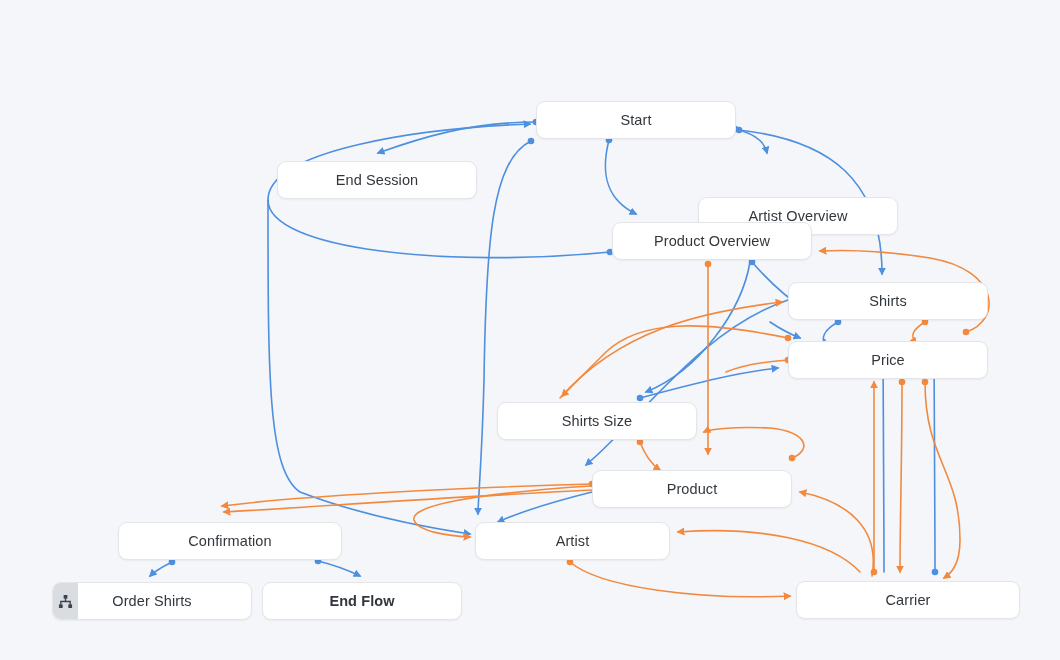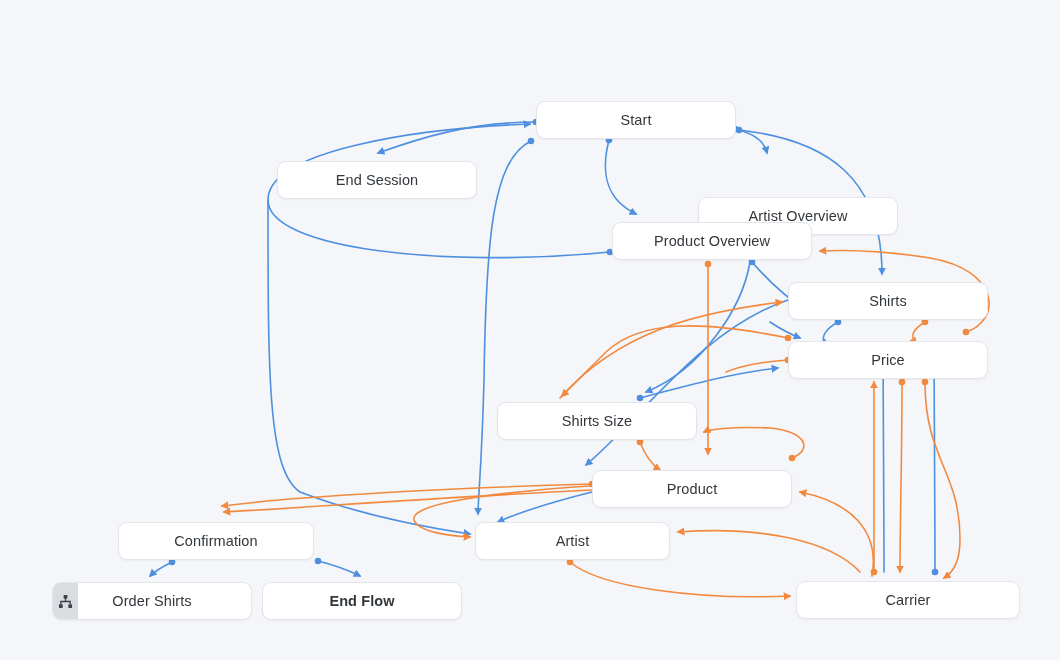--- a/index.html
+++ b/index.html
@@ -209,21 +209,21 @@
       </div>
       <div class="node" style="left: 788px; top: 341px; width: 200px; height: 38px;">
         <span class="node-label">Price</span>
       </div>
       <div class="node" style="left: 497px; top: 402px; width: 200px; height: 38px;">
         <span class="node-label">Shirts Size</span>
       </div>
       <div class="node" style="left: 592px; top: 462px; width: 200px; height: 38px; margin-top: 8px;">
         <span class="node-label">Product</span>
       </div>
-      <div class="node" style="left: 118px; top: 522px; width: 196px; height: 38px;">
+      <div class="node" style="left: 118px; top: 522px; width: 224px; height: 38px;">
         <span class="node-label">Confirmation</span>
       </div>
       <div class="node" style="left: 475px; top: 522px; width: 195px; height: 38px;">
         <span class="node-label">Artist</span>
       </div>
       <div class="node" style="left: 52px; top: 582px; width: 200px; height: 38px;">
         <div class="node-badge">
           <svg width="15" height="15" viewBox="0 0 16 16" aria-hidden="true">
             <rect x="6" y="1" width="4" height="4" rx="0.5" fill="#3c4248"></rect>
             <rect x="1" y="11" width="4" height="4" rx="0.5" fill="#3c4248"></rect>

